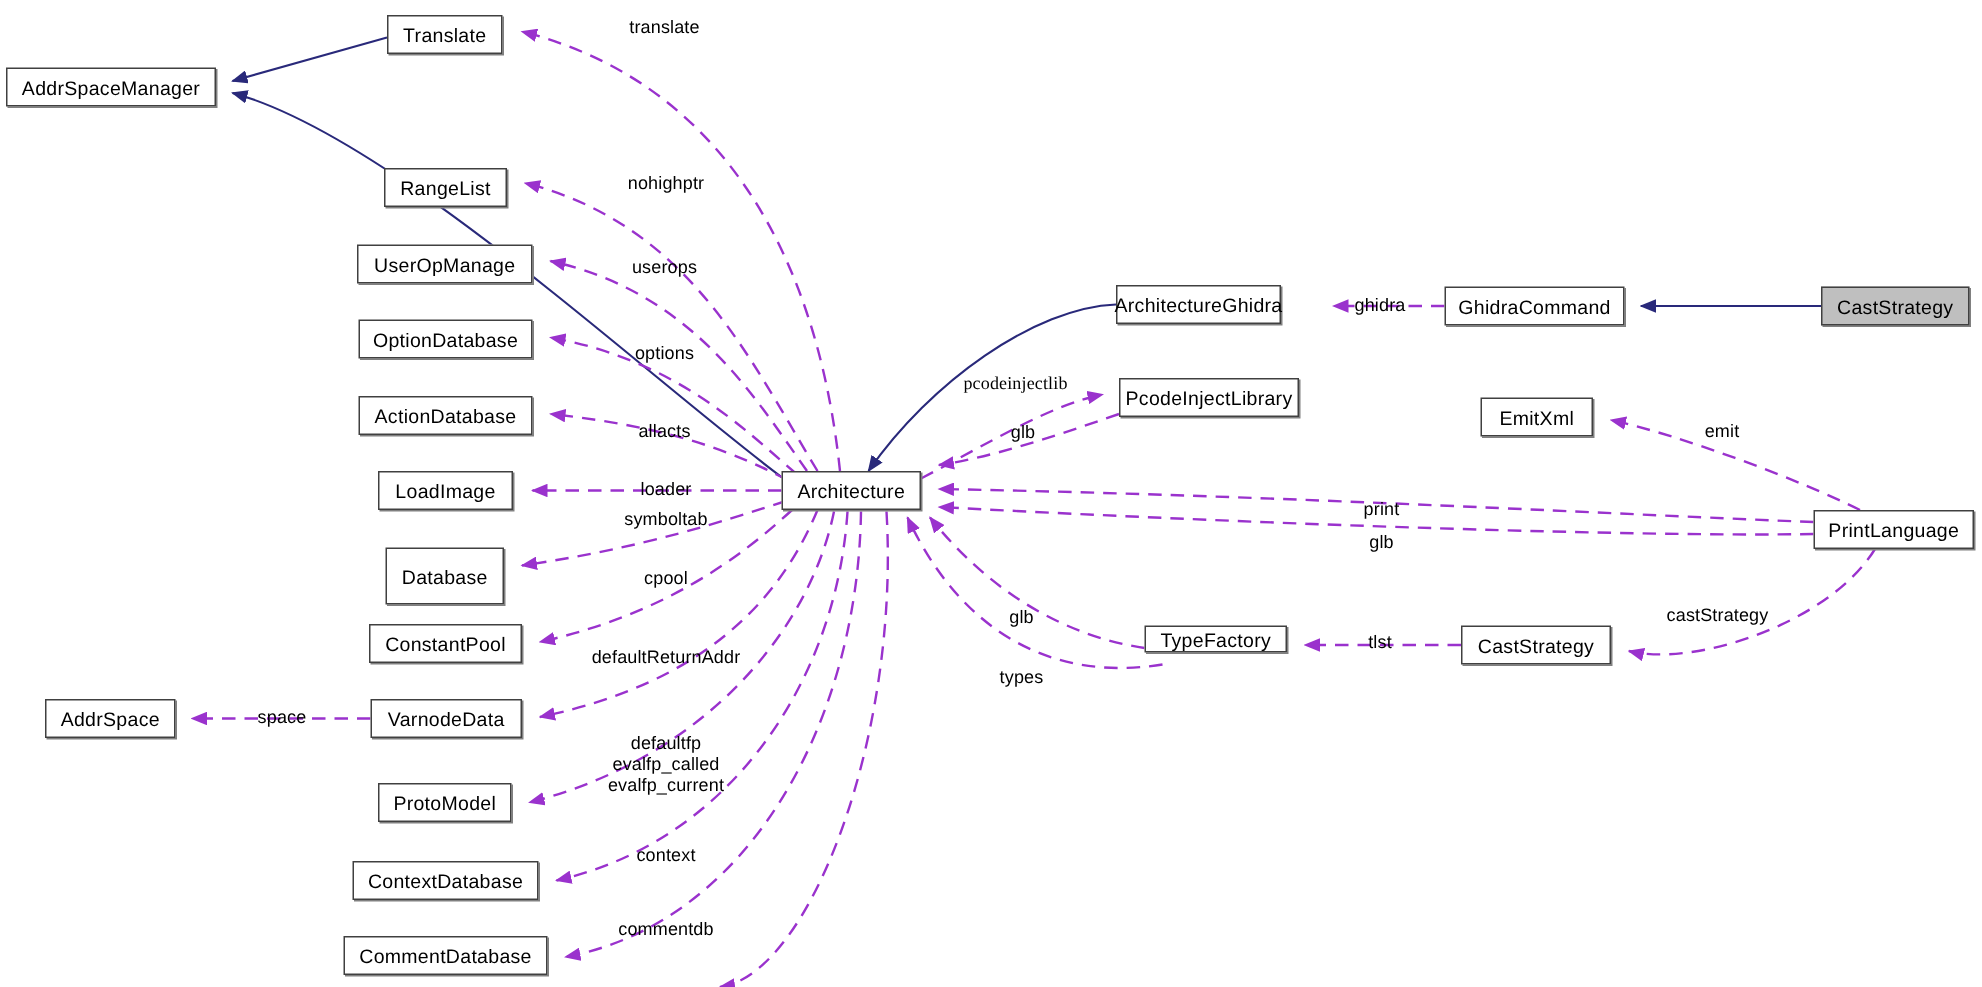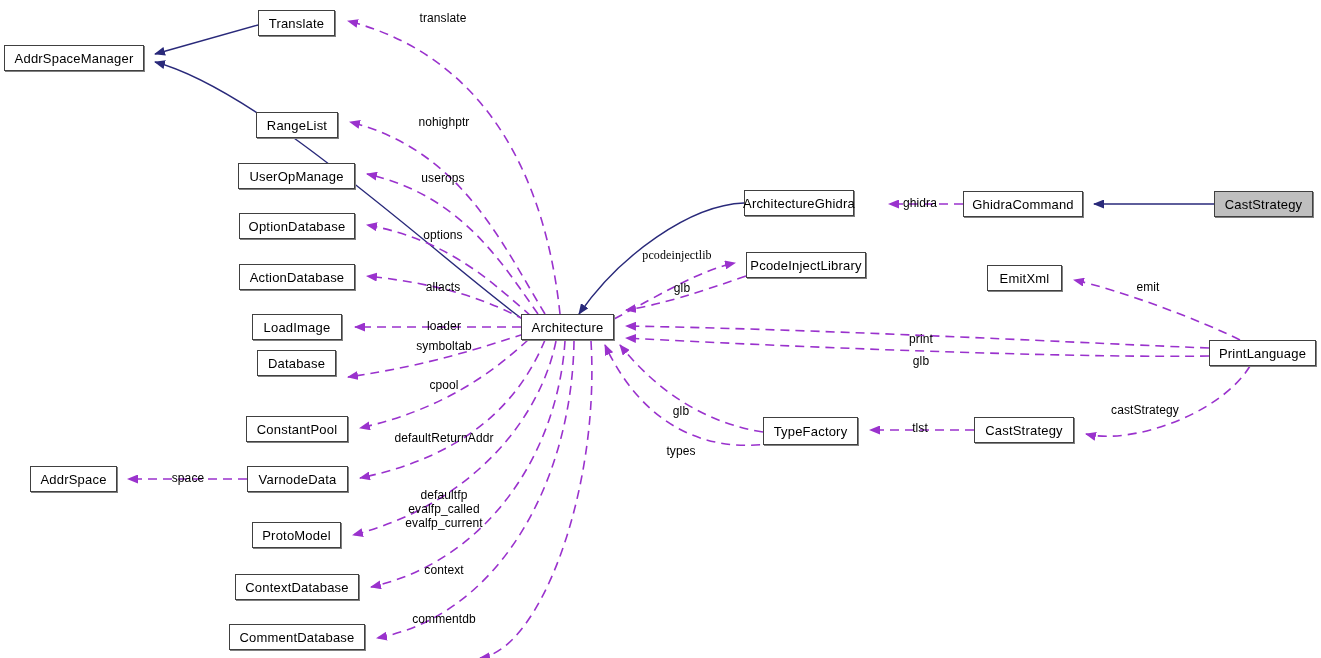--- a/index.html
+++ b/index.html
@@ -120,21 +120,21 @@
       </div>
       <div class="node" style="left: 239px; top: 213px; width: 116px; height: 26px;">
         <span>OptionDatabase</span>
       </div>
       <div class="node" style="left: 239px; top: 264px; width: 116px; height: 26px;">
         <span>ActionDatabase</span>
       </div>
       <div class="node" style="left: 252px; top: 314px; width: 90px; height: 26px;">
         <span>LoadImage</span>
       </div>
-      <div class="node" style="left: 257px; top: 350px; width: 79px; height: 26px;">
+      <div class="node" style="left: 257px; top: 365px; width: 79px; height: 38px;">
         <span>Database</span>
       </div>
       <div class="node" style="left: 246px; top: 416px; width: 102px; height: 26px;">
         <span>ConstantPool</span>
       </div>
       <div class="node" style="left: 30px; top: 466px; width: 87px; height: 26px;">
         <span>AddrSpace</span>
       </div>
       <div class="node" style="left: 247px; top: 466px; width: 101px; height: 26px;">
         <span>VarnodeData</span>
@@ -150,21 +150,21 @@
       </div>
       <div class="node" style="left: 521px; top: 314px; width: 93px; height: 26px;">
         <span>Architecture</span>
       </div>
       <div class="node" style="left: 744px; top: 190px; width: 110px; height: 26px;">
         <span>ArchitectureGhidra</span>
       </div>
       <div class="node" style="left: 746px; top: 252px; width: 120px; height: 26px;">
         <span>PcodeInjectLibrary</span>
       </div>
-      <div class="node" style="left: 763px; top: 417px; width: 95px; height: 28px;">
+      <div class="node" style="left: 763px; top: 417px; width: 95px; height: 18px;">
         <span>TypeFactory</span>
       </div>
       <div class="node" style="left: 963px; top: 191px; width: 120px; height: 26px;">
         <span>GhidraCommand</span>
       </div>
       <div class="node" style="left: 987px; top: 265px; width: 75px; height: 26px;">
         <span>EmitXml</span>
       </div>
       <div class="node" style="left: 974px; top: 417px; width: 100px; height: 26px;">
         <span>CastStrategy</span>

